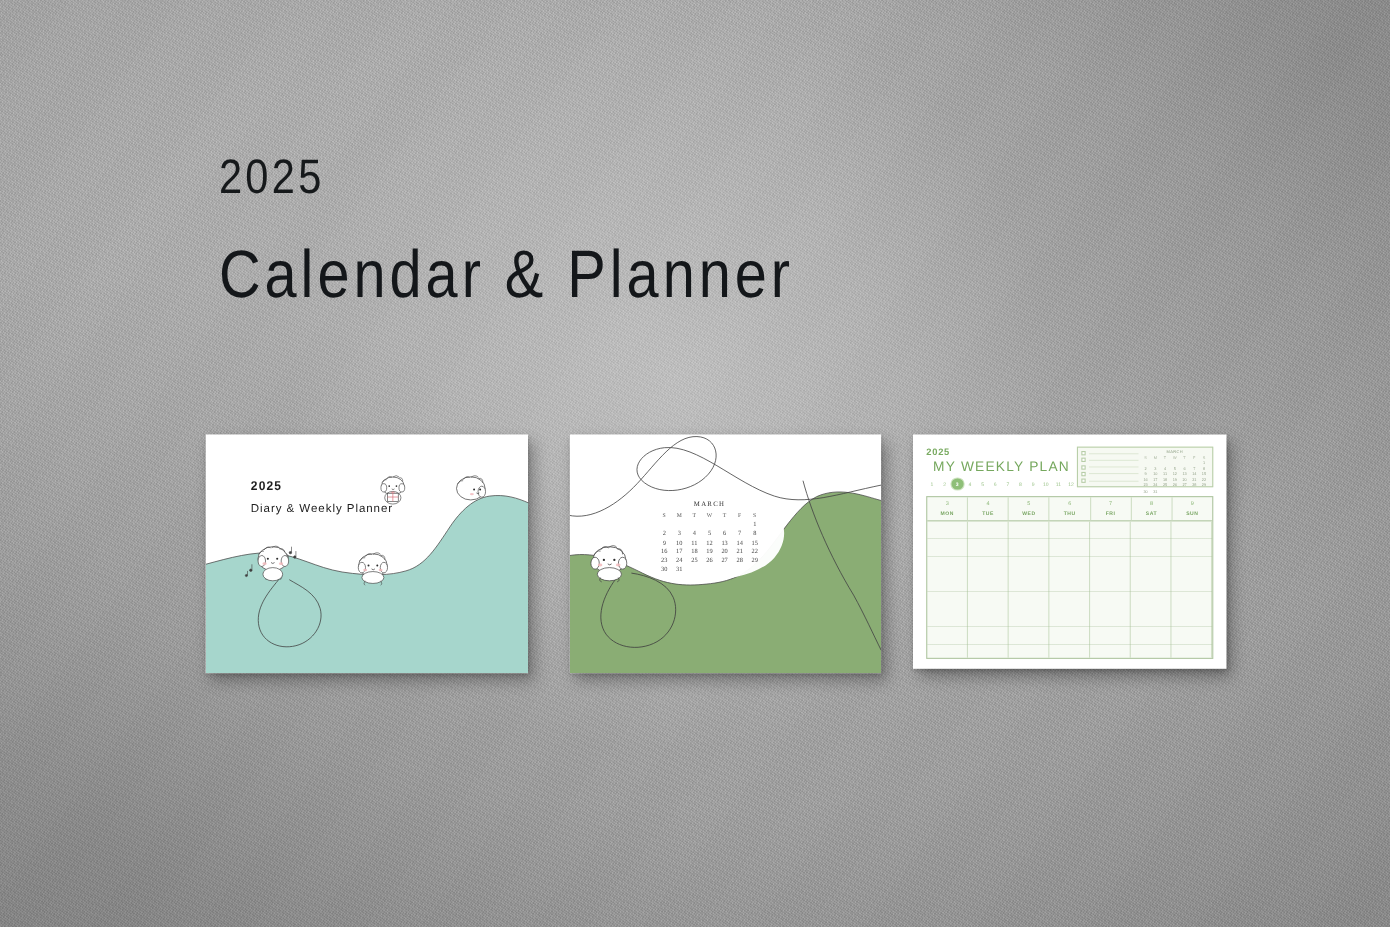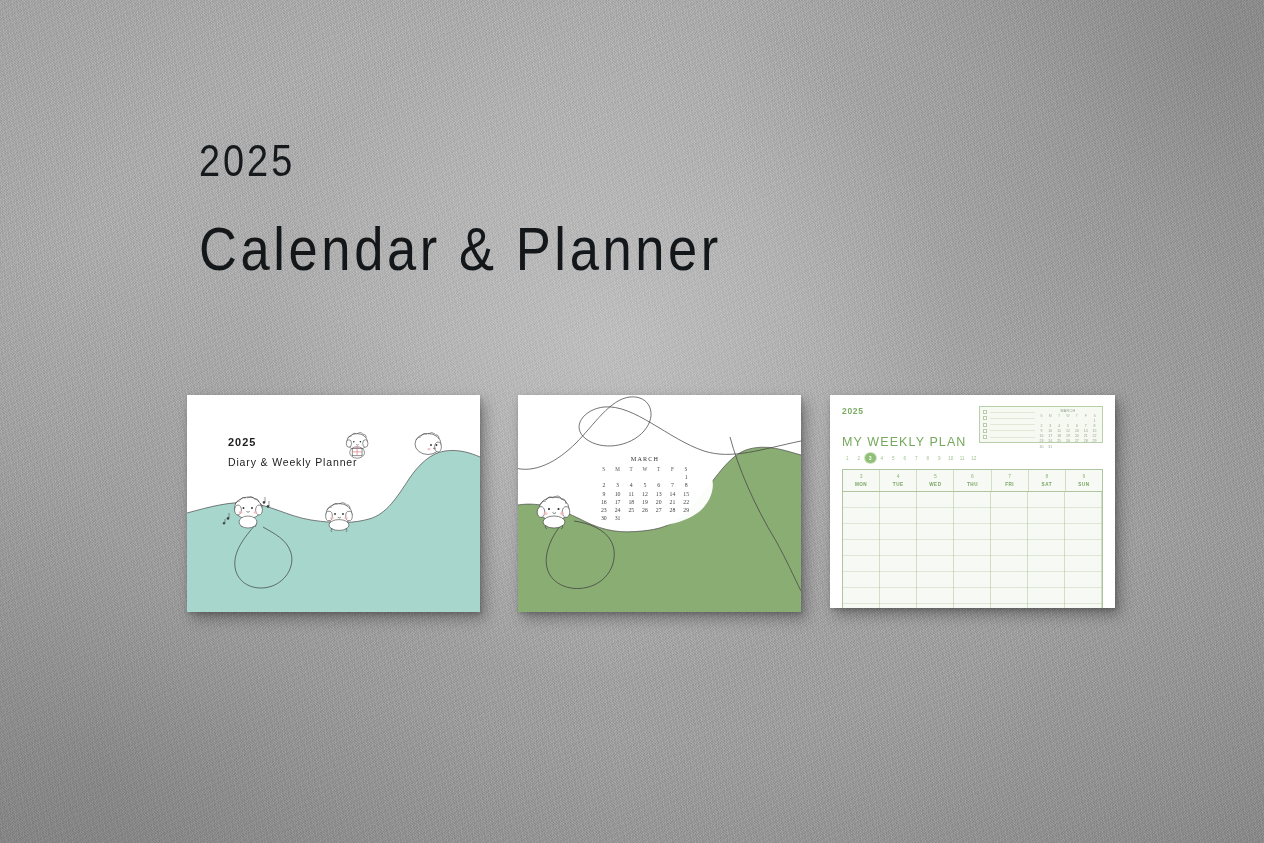--- a/index.html
+++ b/index.html
@@ -81,21 +81,21 @@
 
   
   #weekly-inner { position: absolute; inset: 0; padding: 11px 12px 12px 12px; }
   #wk-top { display: flex; align-items: flex-start; justify-content: space-between; }
   #wk-head .wk-year {
     font-size: 8.5px; font-weight: 700; color: #7aab62; letter-spacing: 0.7px;
     line-height: 10px;
   }
   #wk-head .wk-title {
     font-size: 12.5px; font-weight: 500; color: #76a85e; letter-spacing: 1.1px;
-    line-height: 15px; margin-top: 19px; white-space: nowrap;
+    line-height: 15px; margin-top: 1px; white-space: nowrap; text-align: center;
   }
   #month-strip {
     display: flex; align-items: center; gap: 1px; margin-top: 3px;
   }
   #month-strip .mn {
     width: 10.5px; height: 10px; display: flex; align-items: center;
     justify-content: center; font-size: 4.6px; color: #9ec58c;
     border-radius: 50%;
   }
   #month-strip .mn.sel {

